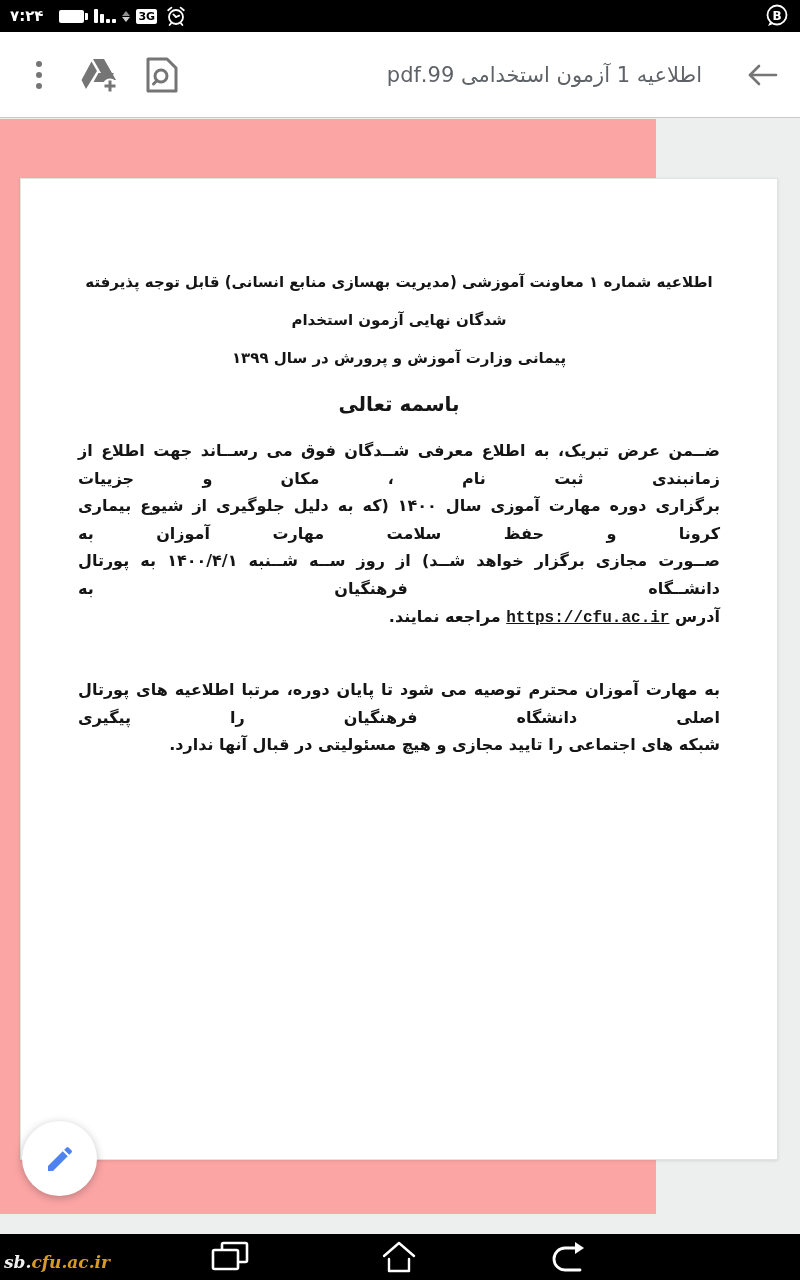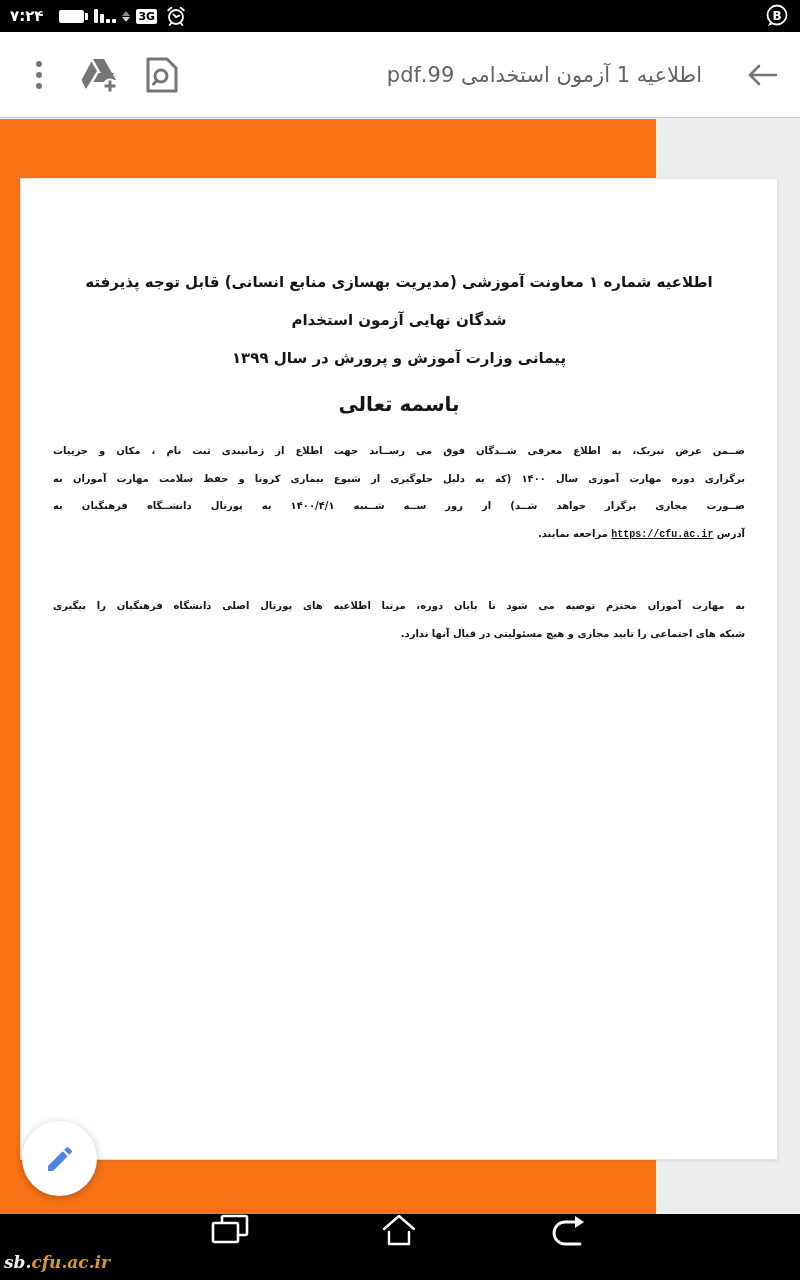--- a/index.html
+++ b/index.html
@@ -43,50 +43,50 @@
   .dots { display:flex; flex-direction:column; gap:5px; padding:0 14px; }
   .dots i { width:6px; height:6px; border-radius:50%; background:#757575; }
   .tb-gap { width:24px; }
   .toolbar-title {
     direction:rtl; font-size:21px; color:#5f6368;
     white-space:nowrap; margin-left:auto;
   }
   .back-btn { margin-left:44px; }
 
   
-  .canvas { position:absolute; top:119px; left:0; width:656px; height:1095px; background:#f97316; }
+  .canvas { position:absolute; top:119px; left:0; width:656px; height:1095px; background:#fca5a5; }
   .page {
     position:absolute; left:20px; top:59px; width:758px; height:982px;
     background:#fff; border:1px solid #e2e4e3;
     box-shadow:0 1px 3px rgba(0,0,0,0.10);
   }
   .doc { direction:rtl; color:#151515; font-weight:bold; }
   .doc-heading { margin:84px 56px 0; font-size:15px; line-height:38px; text-align:center; }
   .doc-basmala { margin-top:15px; font-size:20px; text-align:center; }
-  .doc-para { margin:21px 32px 0; font-size:10px; line-height:27.6px; }
+  .doc-para { margin:21px 57px 0; font-size:16px; line-height:27.6px; }
   .doc-para.p2 { margin-top:44px; }
   .line.just { text-align:justify; text-align-last:justify; }
   .line.right { text-align:right; }
   .doc-url {
     font-family:Liberation Mono, monospace; font-weight:bold;
     text-decoration:underline; direction:ltr; unicode-bidi:isolate; cursor:pointer;
   }
 
   
   .fab {
     position:absolute; left:22px; top:1002px; width:75px; height:75px;
     border-radius:50%; background:#fff;
     box-shadow:0 2px 8px rgba(0,0,0,0.25);
     display:flex; align-items:center; justify-content:center; cursor:pointer;
   }
 
   
   .nav-bar {
-    position:absolute; bottom:0; left:0; width:800px; height:66px; background:#000;
-    display:flex; align-items:flex-start; justify-content:center; gap:132px;
+    position:absolute; bottom:0; left:0; width:800px; height:46px; background:#000;
+    display:flex; align-items:center; justify-content:center; gap:132px;
   }
   .nav-btn { display:flex; align-items:center; justify-content:center; cursor:pointer; }
   .watermark {
     position:absolute; left:4px; bottom:8px;
     font-family:"DejaVu Serif", serif; font-style:italic; font-weight:bold; font-size:17px;
   }
   .wm-prefix { color:#f0f0f0; }
   .wm-domain { color:#d79b24; }
 </style>
 </head>

